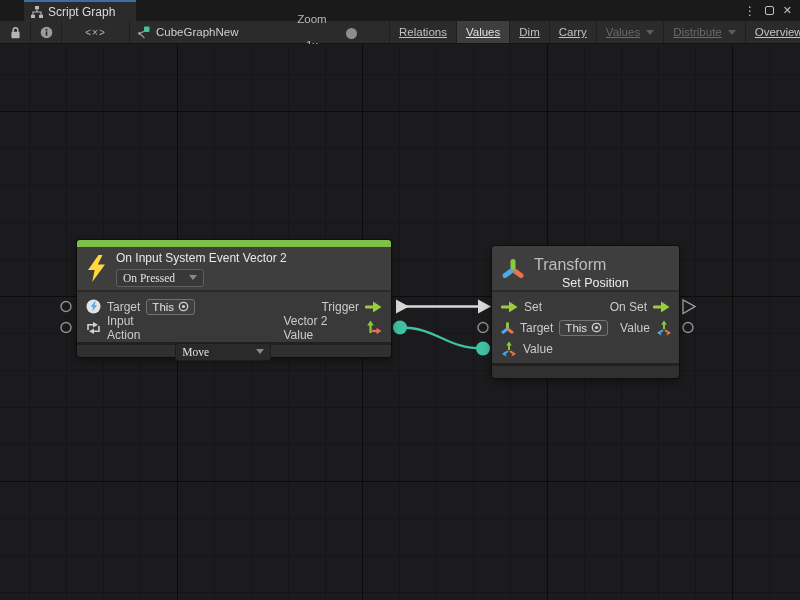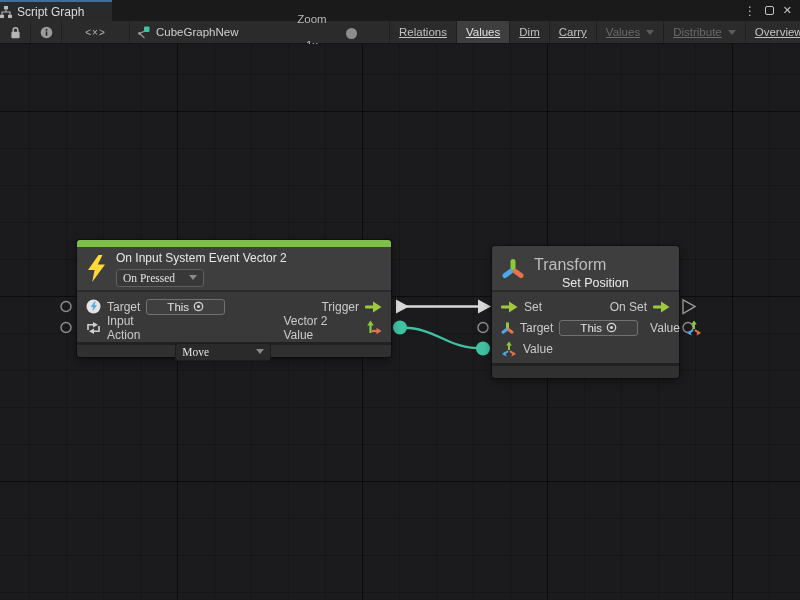--- a/index.html
+++ b/index.html
@@ -2,22 +2,22 @@
 <html style="--green-accent: #7cc04a; --flow-green: #9ccb3c; --icon-green: #8bc93c; --value-teal: #3fc1a2; --vector-orange: #e8724a; --vector-blue: #4fa8e8; --bolt-yellow: #ffd83c; --tab-accent: #3b6ea5; --wire-white: #d8d8d8;"><head>
 <meta charset="utf-8">
 <style>
   * { margin:0; padding:0; box-sizing:border-box; }
   html,body { width:800px; height:600px; overflow:hidden; background:#191919;
               font-family:"Liberation Sans", sans-serif; -webkit-font-smoothing:antialiased; }
 
   
   .titlebar { height:21px; background:#1a1a1a; display:flex; align-items:stretch; }
   .tab { width:112px; background:#2a2a2a; border-top:2px solid var(--tab-accent,#3b6ea5);
-         display:flex; align-items:center; gap:5px; 
-         color:#dcdcdc; font-size:12px; }
+         display:flex; align-items:center; gap:5px; padding-left:7px;
+         color:#dcdcdc; font-size:12px;margin-left:24px; }
   .titlebar-fill { flex:1; }
   .win-controls { display:flex; align-items:center; gap:9px; padding-right:8px; color:#c4c4c4; }
   .win-menu { font-size:12px; line-height:1; cursor:default; }
   .win-max { width:9px; height:9px; border:1.5px solid #c4c4c4; border-radius:2px; display:inline-block; }
   .win-close { font-size:11px; line-height:1; }
 
   
   .toolbar { height:23px; background:#2b2b2b; border-bottom:1px solid #141414;
              display:flex; align-items:stretch; font-size:11.5px; color:#c2c2c2; }
   .tb-cell { display:flex; align-items:center; justify-content:center;
@@ -65,21 +65,21 @@
   .node-title2 { font-size:12.5px; color:#ececec; white-space:nowrap;margin-left:28px; }
 
   .dropdown { display:inline-flex; align-items:center; justify-content:space-between;
               height:18px; background:#383838; border:1px solid #5f5f5f; border-radius:3px;
               padding:0 6px; color:#e2e2e2; font-size:11.5px; gap:8px;font-family:Liberation Serif, serif; }
   .dropdown.dark { background:#2a2a2a; border-color:#1d1d1d; width:97px;margin-top:48px; }
 
   .port-row { height:21px; display:flex; align-items:center; gap:6px; padding:0 9px;
               font-size:12px; color:#cbcbcb; }
   .row-spacer { flex:1; }
-  .chip { display:inline-flex; align-items:center; gap:4px; height:16px; padding:0 20px;
+  .chip { display:inline-flex; align-items:center; gap:4px; height:16px; padding:0 5px;
           border:1px solid #717171; border-radius:3px; background:#3f3f3f;
           color:#e2e2e2; font-size:11.5px; }
   .ico { flex:0 0 auto; display:inline-flex; }
 </style>
 </head>
 <body>
 
 <div class="titlebar">
   <div class="tab">
     <span class="ico">

